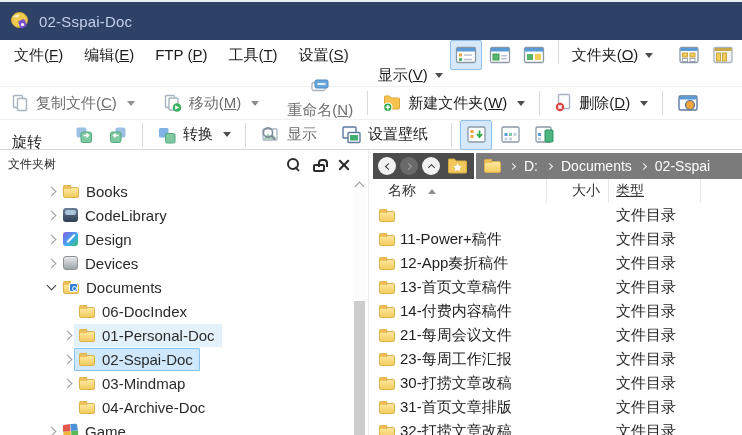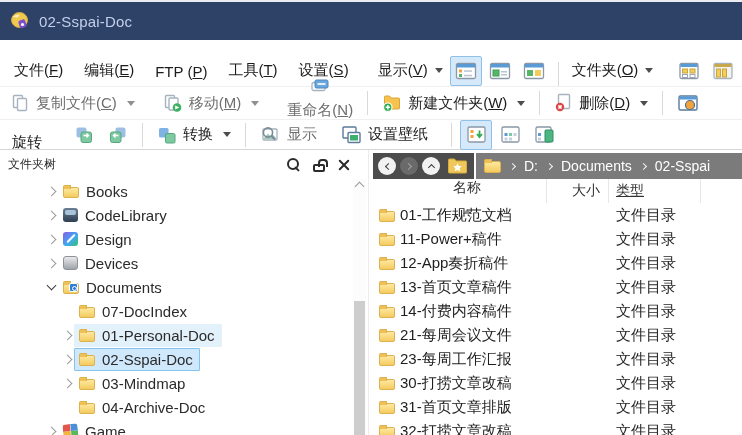--- a/index.html
+++ b/index.html
@@ -7,21 +7,21 @@
     font-family:"Liberation Sans","DejaVu Sans",sans-serif; }
   .app { position:relative; width:742px; height:435px; overflow:hidden; background:#fff;
     display:flex; flex-direction:column; border-top:2px solid #e9edf2;}
 
   
   .titlebar { height:38px; background:#2e4167; display:flex; align-items:center;
     padding-left:10px; flex-shrink:0; }
   .titlebar .ttl { color:#c3d0ec; font-size:15px; margin-left:9px; letter-spacing:.2px; }
 
   
-  .menubar { height:46px; background:#fff; display:flex; align-items:flex-end; flex-shrink:0;
+  .menubar { height:46px; background:#fff; display:flex; align-items:flex-start; flex-shrink:0;
     white-space:nowrap; }
   .menu-item { font-size:15px; color:#1c1c1c; padding:6px 8px; margin-right:5px; cursor:default; }
   .menu-item:first-child { margin-left:6px; }
   .key { text-decoration:underline; }
   .dd-group { display:flex; align-items:center; gap:7px; padding:6px 6px; font-size:15px; color:#1c1c1c; }
   .caret { width:0; height:0; border-left:4px solid transparent; border-right:4px solid transparent;
     border-top:5px solid #4d4d4d; display:inline-block; }
   .caret.dis { border-top-color:#8f8f8f; }
   .icon-btn { width:32px; height:30px; display:flex; align-items:center; justify-content:center;
     border:1px solid transparent; border-radius:2px; margin:0 1px; flex-shrink:0; }
@@ -125,21 +125,21 @@
     border-bottom:none; border-radius:4px 4px 0 0; top:-7px; left:3px; }
   .xicon { position:relative; width:13px; height:13px; }
   .xicon::before,.xicon::after { content:""; position:absolute; left:6px; top:0; width:2px;
     height:14px; background:#2b2b2b; border-radius:1px; }
   .xicon::before { transform:rotate(45deg); } .xicon::after { transform:rotate(-45deg); }
 
   
   .list-head { height:24px; display:flex; align-items:center; font-size:14px; color:#333;
     flex-shrink:0; }
   .col-name { width:174px; padding-left:15px; display:flex; align-items:center; gap:12px;
-    border-right:1px solid #e7e7e7; height:100%;flex-direction:column; }
+    border-right:1px solid #e7e7e7; height:100%; }
   .col-size { width:62px; text-align:right; padding-right:8px; border-right:1px solid #e7e7e7; height:100%;
     display:flex; align-items:center; justify-content:flex-end; }
   .col-type { width:92px; padding-left:7px; border-right:1px solid #e7e7e7; height:100%;
     display:flex; align-items:center;text-decoration:underline; }
   .tri-up { width:0; height:0; border-left:4px solid transparent; border-right:4px solid transparent;
     border-bottom:5px solid #8f8f8f; }
   .file-rows { flex:1; overflow:hidden; }
   .file-row { height:24px; display:flex; align-items:center; font-size:15px; color:#1f1f1f; }
   .file-row .fname { width:174px; padding-left:6px; display:flex; align-items:center; gap:5px;
     overflow:hidden; }
@@ -162,21 +162,21 @@
     <span class="ttl">02-Sspai-Doc</span>
   </div>
 
   <div class="menubar">
     <span class="menu-item"><span>文件(</span><span class="key">F</span><span>)</span></span>
     <span class="menu-item"><span>编辑(</span><span class="key">E</span><span>)</span></span>
     <span class="menu-item"><span>FTP (</span><span class="key">P</span><span>)</span></span>
     <span class="menu-item"><span>工具(</span><span class="key">T</span><span>)</span></span>
     <span class="menu-item"><span>设置(</span><span class="key">S</span><span>)</span></span>
 
-    <span class="dd-group" style="margin-left:10px;">
+    <span class="dd-group" style="margin-left:10px;margin-top:20px;">
       <span><span>显示(</span><span class="key">V</span><span>)</span></span>
       <span class="caret"></span>
     </span>
 
     <span class="icon-btn selected">
       <svg width="22" height="20" viewBox="0 0 22 20">
         <rect x="1.5" y="2.5" width="19" height="15" rx="1.5" fill="#fff" stroke="#8a98a6" stroke-width="1.3"></rect>
         <rect x="2" y="3" width="18" height="3.5" fill="#5b9bd5"></rect>
         <rect x="4" y="8.5" width="3" height="3" fill="#f2a33a"></rect>
           <rect x="9" y="9.3" width="8" height="1.5" fill="#b9c4cf"></rect>
@@ -417,21 +417,21 @@
               <span class="fold">
                 <span class="docbadge"></span>
               </span>
               <span class="tlabel">Documents</span>
             </span>
         </div>
         <div class="tree-row lvl2">
           <span class="chevcell"></span>
           <span class="row-body">
               <span class="fold"></span>
-              <span class="tlabel">07-DocIndex</span>
+              <span class="tlabel">06-DocIndex</span>
             </span>
         </div>
         <div class="tree-row lvl2">
           <span class="chevcell">
               <span class="chev"></span>
             </span>
           <span class="row-body hover">
               <span class="fold"></span>
               <span class="tlabel">01-Personal-Doc</span>
             </span>
@@ -521,21 +521,20 @@
           </span>
         <span class="col-type">
             <span>类型</span>
           </span>
       </div>
 
       <div class="file-rows">
         <div class="file-row">
           <span class="fname">
               <span class="fold"></span>
-              <span>01-工作规范文档</span>
             </span>
           <span class="fsize"></span>
           <span class="ftype">文件目录</span>
         </div>
         <div class="file-row">
           <span class="fname">
               <span class="fold"></span>
               <span>11-Power+稿件</span>
             </span>
           <span class="fsize"></span>

